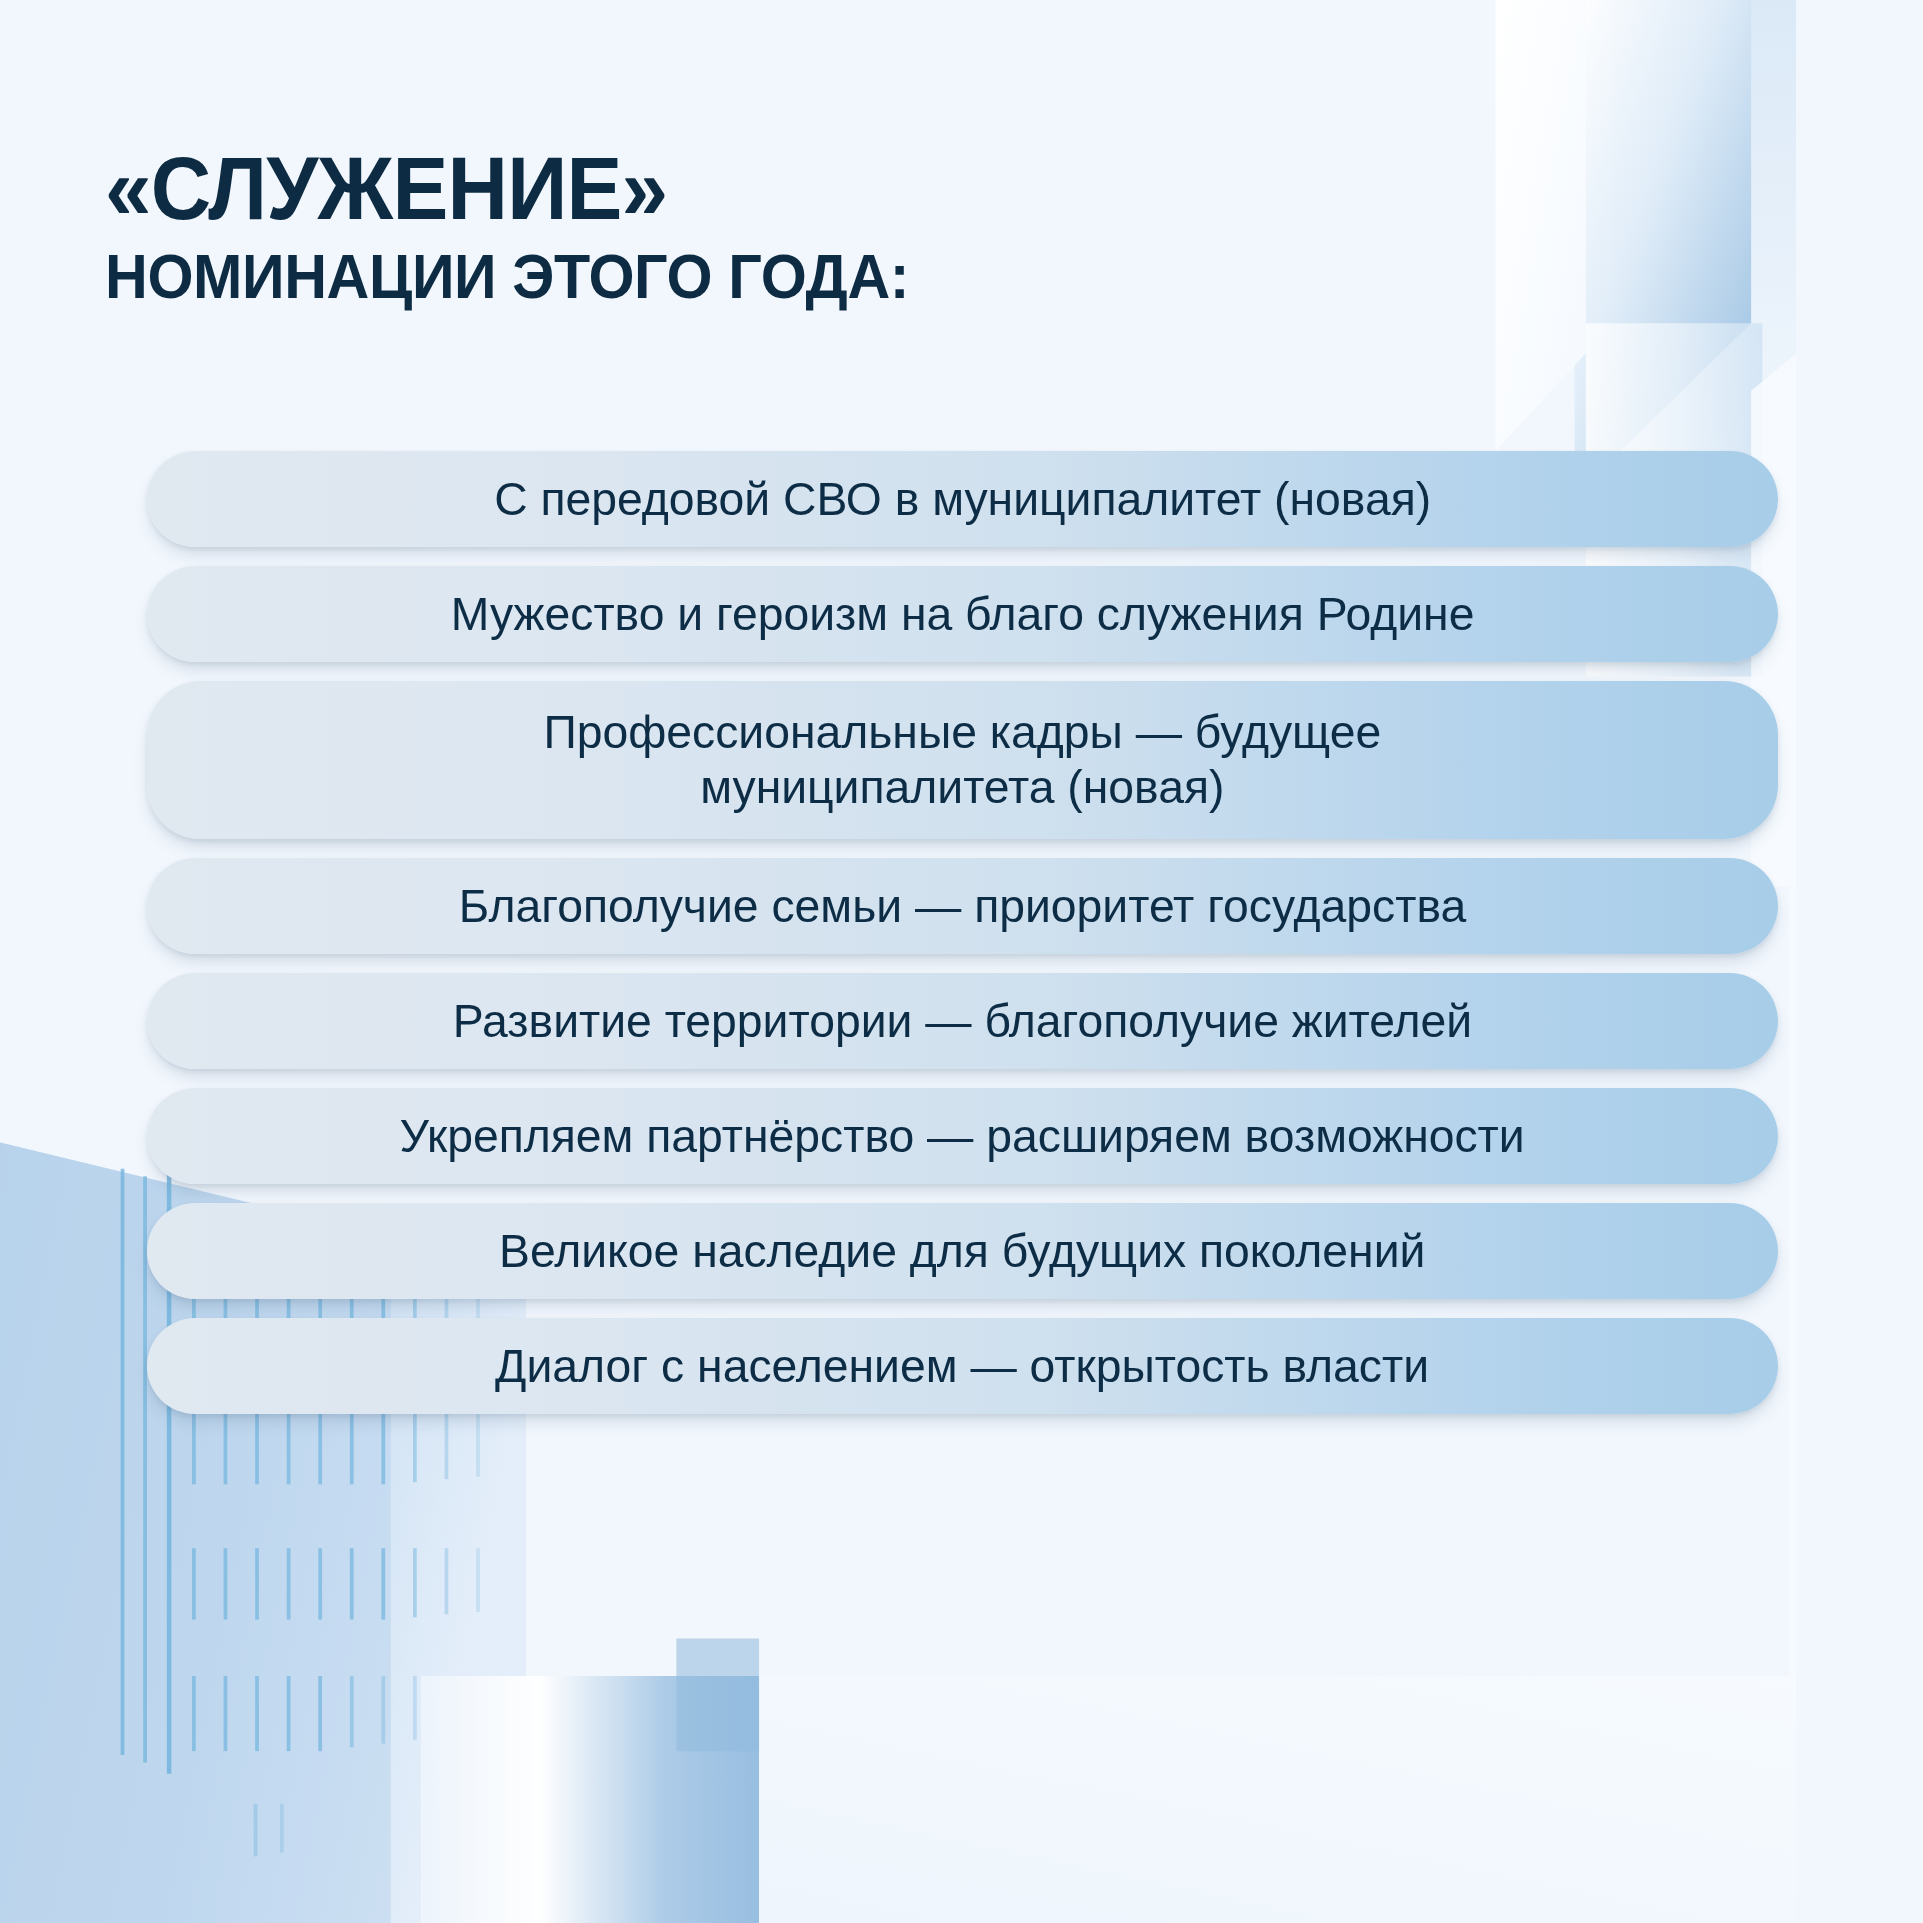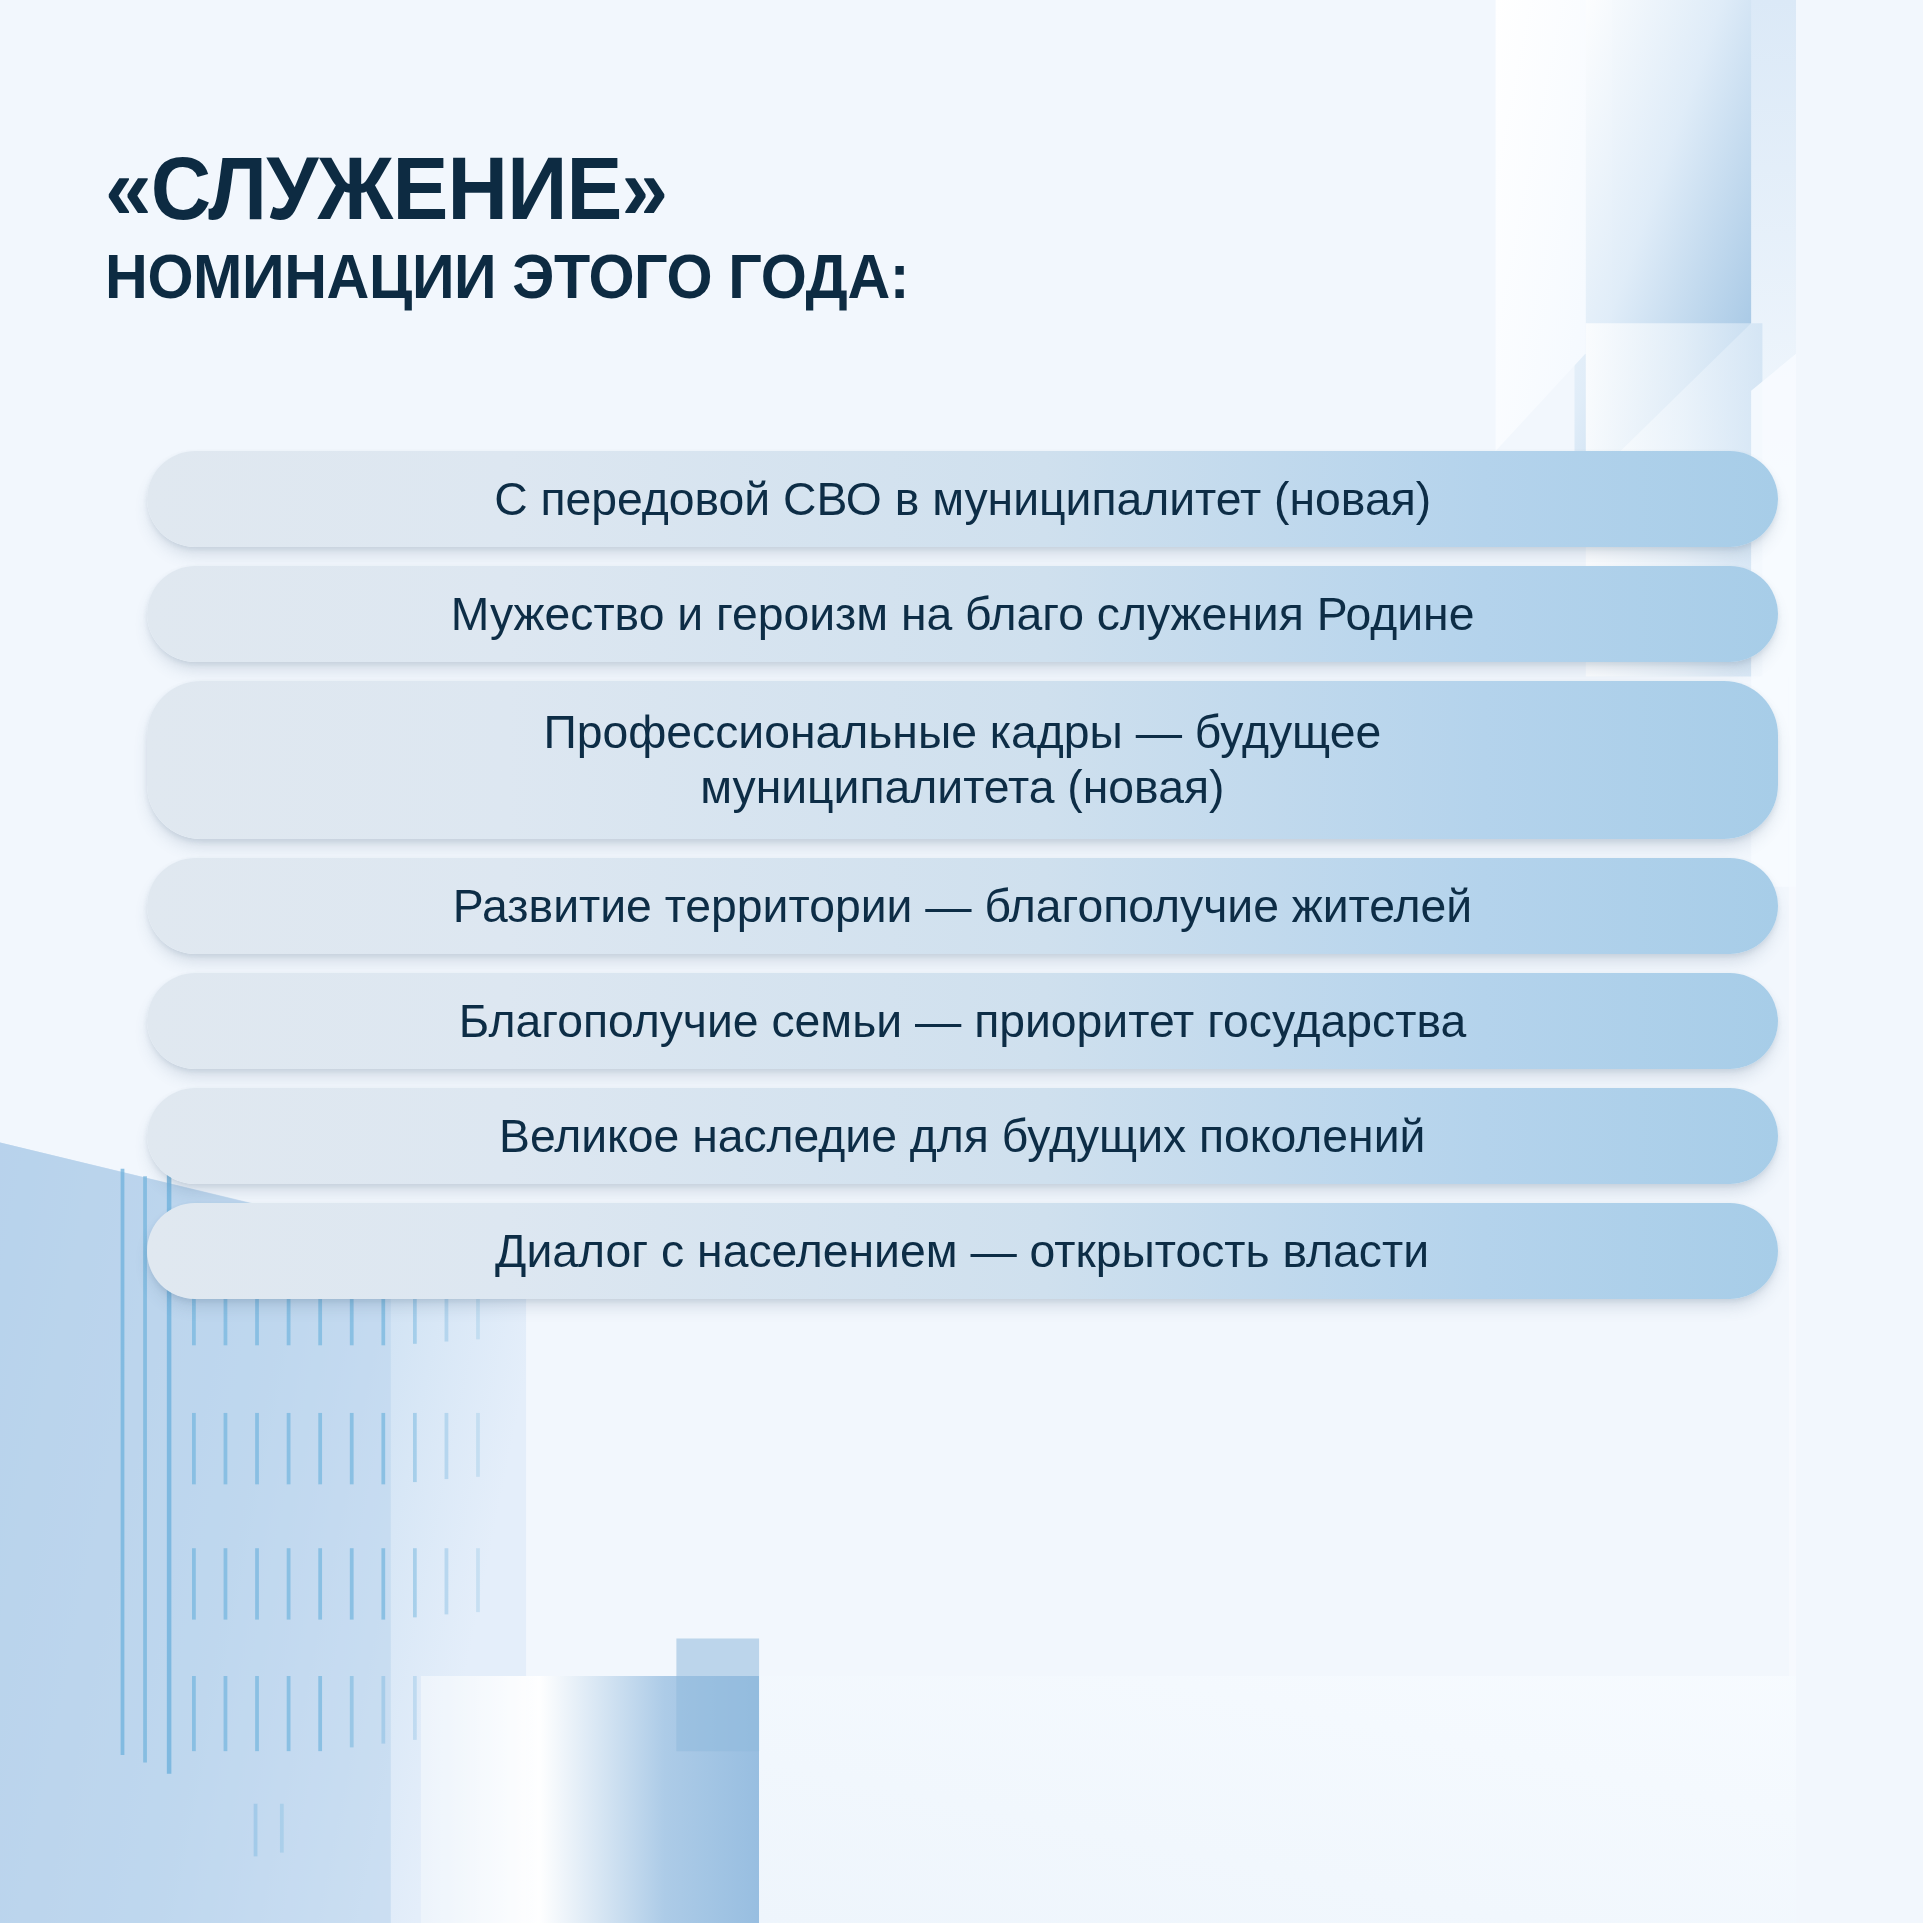--- a/index.html
+++ b/index.html
@@ -249,27 +249,30 @@
     <div class="pill">
       <span class="pill-text">Мужество и героизм на благо служения Родине</span>
     </div>
 
     <div class="pill tall">
       <span class="pill-text">Профессиональные кадры — будущее
 муниципалитета (новая)</span>
     </div>
 
     <div class="pill">
+      <span class="pill-text">Благополучие семьи — приоритет государства</span>
+    </div>
+
+    <div class="pill">
       <span class="pill-text">Развитие территории — благополучие жителей</span>
     </div>
 
     <div class="pill">
-      <span class="pill-text">Благополучие семьи — приоритет государства</span>
-    </div>
-
+      <span class="pill-text">Укрепляем партнёрство — расширяем возможности</span>
+    </div>
 
 
     <div class="pill">
       <span class="pill-text">Великое наследие для будущих поколений</span>
     </div>
 
     <div class="pill">
       <span class="pill-text">Диалог с населением — открытость власти</span>
     </div>
 

